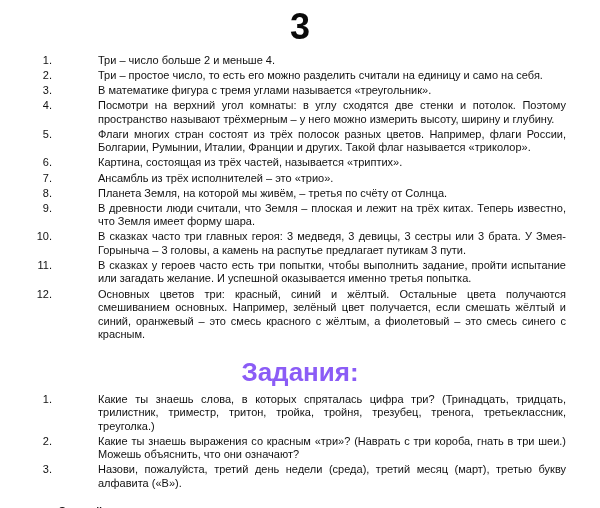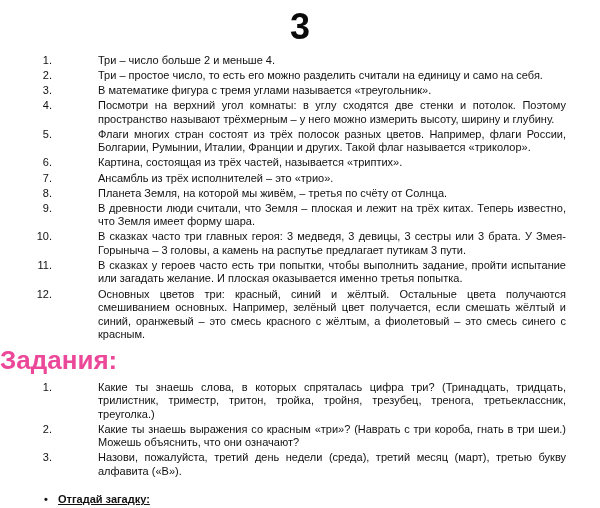--- a/index.html
+++ b/index.html
@@ -41,25 +41,26 @@
     text-align: right;
     margin-right: 5px;
     white-space: nowrap;
   }
   .num-list .txt {
     flex: 1;
     text-align: justify;
     margin-left: 41px;
   }
   .tasks-heading {
-    margin: 4px 0 6px 0;
+    margin: 16px 0 6px 0;
+    text-align: center;
     font-weight: bold;
     font-size: 26px;
     line-height: 29px;
-    color: #ec4899;
+    color: #8b5cf6;
   }
   .riddle {
     margin-top: 15px;
     padding-left: 44px;
   }
   .riddle-head {
     font-weight: bold;
     text-decoration: underline;
   }
   .riddle-head .bullet {
@@ -130,21 +131,21 @@
         <span class="txt">В древности люди считали, что Земля – плоская и лежит на трёх китах. Теперь известно, что Земля имеет форму шара.</span>
       </div>
 
       <div class="li">
         <span class="num">10.</span>
         <span class="txt">В сказках часто три главных героя: 3 медведя, 3 девицы, 3 сестры или 3 брата. У Змея-Горыныча – 3 головы, а камень на распутье предлагает путикам 3 пути.</span>
       </div>
 
       <div class="li">
         <span class="num">11.</span>
-        <span class="txt">В сказках у героев часто есть три попытки, чтобы выполнить задание, пройти испытание или загадать желание. И плоская оказывается именно третья попытка.</span>
+        <span class="txt">В сказках у героев часто есть три попытки, чтобы выполнить задание, пройти испытание или загадать желание. И успешной оказывается именно третья попытка.</span>
       </div>
 
       <div class="li">
         <span class="num">12.</span>
         <span class="txt">Основных цветов три: красный, синий и жёлтый. Остальные цвета получаются смешиванием основных. Например, зелёный цвет получается, если смешать жёлтый и синий, оранжевый – это смесь красного с жёлтым, а фиолетовый – это смесь синего с красным.</span>
       </div>
     </div>
 
   <h2 class="tasks-heading">Задания:</h2>
 

